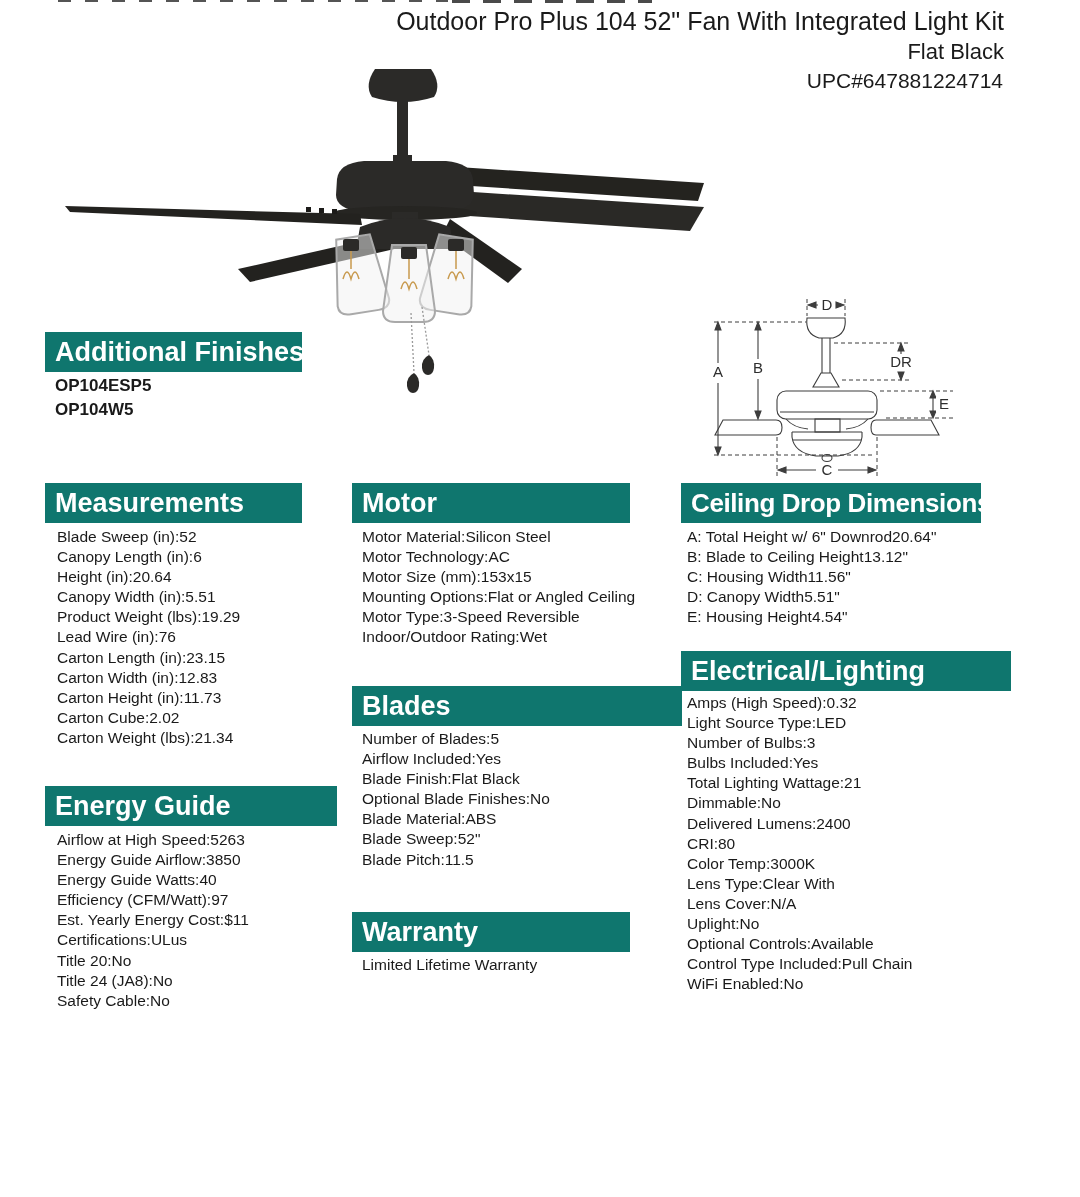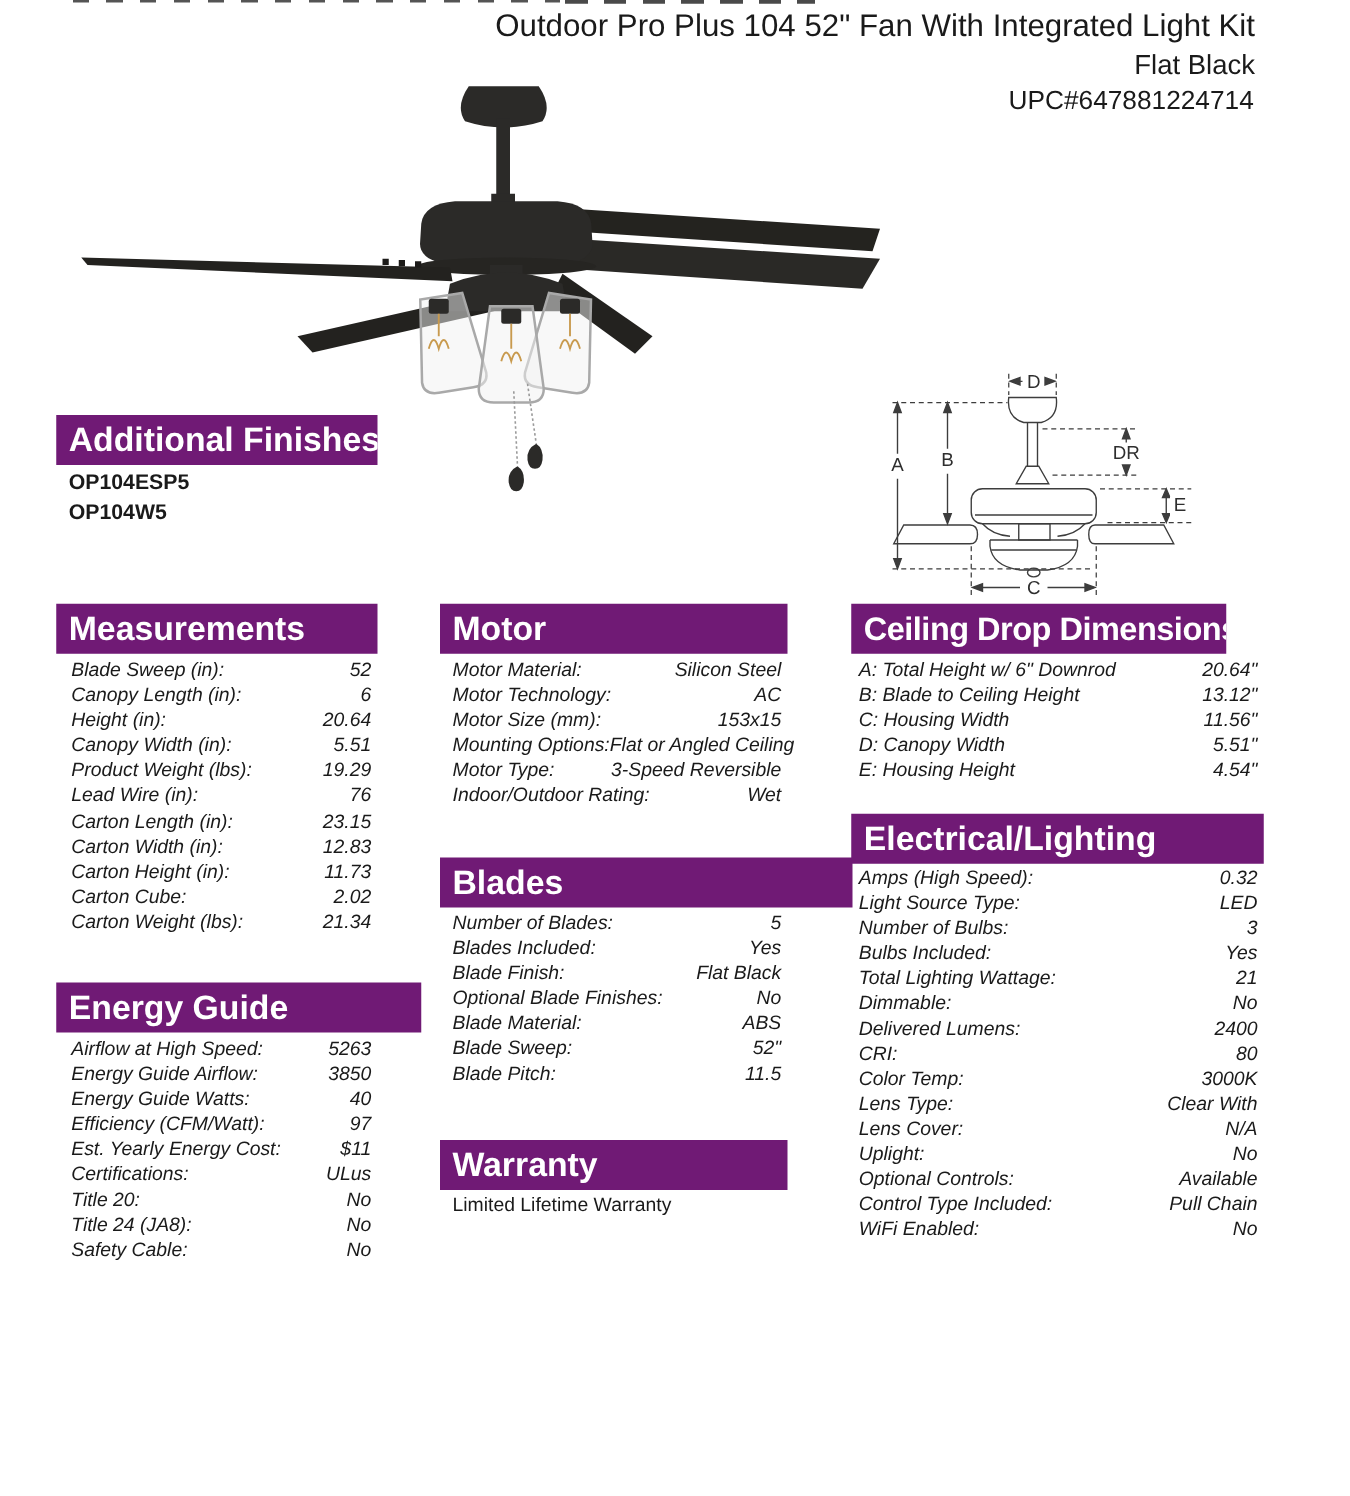--- a/index.html
+++ b/index.html
@@ -6,27 +6,27 @@
   .sheet {
     position:relative; width:1080px; height:1197px; background:#ffffff;
     font-family:"Liberation Sans","DejaVu Sans",sans-serif; color:#1a1a1a; overflow:hidden;
   }
   .abs { position:absolute; }
   .rtext { position:absolute; white-space:nowrap; }
   .title-line { top:7px; right:76px; font-size:25px; }
   .finish-line { top:39px; right:76px; font-size:22px; }
   .upc-line { top:69px; right:77px; font-size:21px;margin-left:43px; }
   .bar {
-    position:absolute; height:40px; background:#701a75; color:#ffffff;
+    position:absolute; height:40px; background:#0f766e; color:#ffffff;
     font-weight:bold; font-size:27px; line-height:40px; padding-left:10px;
     box-sizing:border-box; white-space:nowrap; overflow:hidden;
   }
   .bar.small-fit { font-size:26px; letter-spacing:-0.4px; }
   .rows { position:absolute; font-size:15.5px; }
-  .row { display:flex; justify-content:space-between; height:20.1px; line-height:20.1px; white-space:nowrap;font-style:italic; }
+  .row { display:flex; justify-content:flex-start; height:20.1px; line-height:20.1px; white-space:nowrap; }
   .rows.c1 .row .lbl { padding-left:12px; }
   .rows.c2 .row .lbl { padding-left:10px; }
   .rows.c3 .row .lbl { padding-left:6px; }
   .row .val { padding-right:5px; text-align:right; }
   .finish-item { position:absolute; left:55px; font-weight:bold; font-size:17px; white-space:nowrap; }
   .warranty-text { position:absolute; left:362px; top:956px; font-size:15.5px; }
   .logo-frag-a { position:absolute; left:58px; top:0; width:390px; height:2px; opacity:.8;
     background:repeating-linear-gradient(90deg,#2a2a2a 0 13px,transparent 13px 27px); }
   .logo-frag-b { position:absolute; left:452px; top:0; width:200px; height:3px; opacity:.85;
     background:repeating-linear-gradient(90deg,#2a2a2a 0 18px,transparent 18px 31px); }
@@ -289,21 +289,21 @@
       </div>
     </div>
 
   <div class="bar" style="left:352px;top:686px;width:330px">Blades</div>
   <div class="rows c2" style="left:352px;top:729px;width:278px">
       <div class="row">
         <span class="lbl">Number of Blades:</span>
         <span class="val">5</span>
       </div>
       <div class="row">
-        <span class="lbl">Blades Included:</span>
+        <span class="lbl">Airflow Included:</span>
         <span class="val">Yes</span>
       </div>
       <div class="row">
         <span class="lbl">Blade Finish:</span>
         <span class="val">Flat Black</span>
       </div>
       <div class="row">
         <span class="lbl">Optional Blade Finishes:</span>
         <span class="val">No</span>
       </div>

